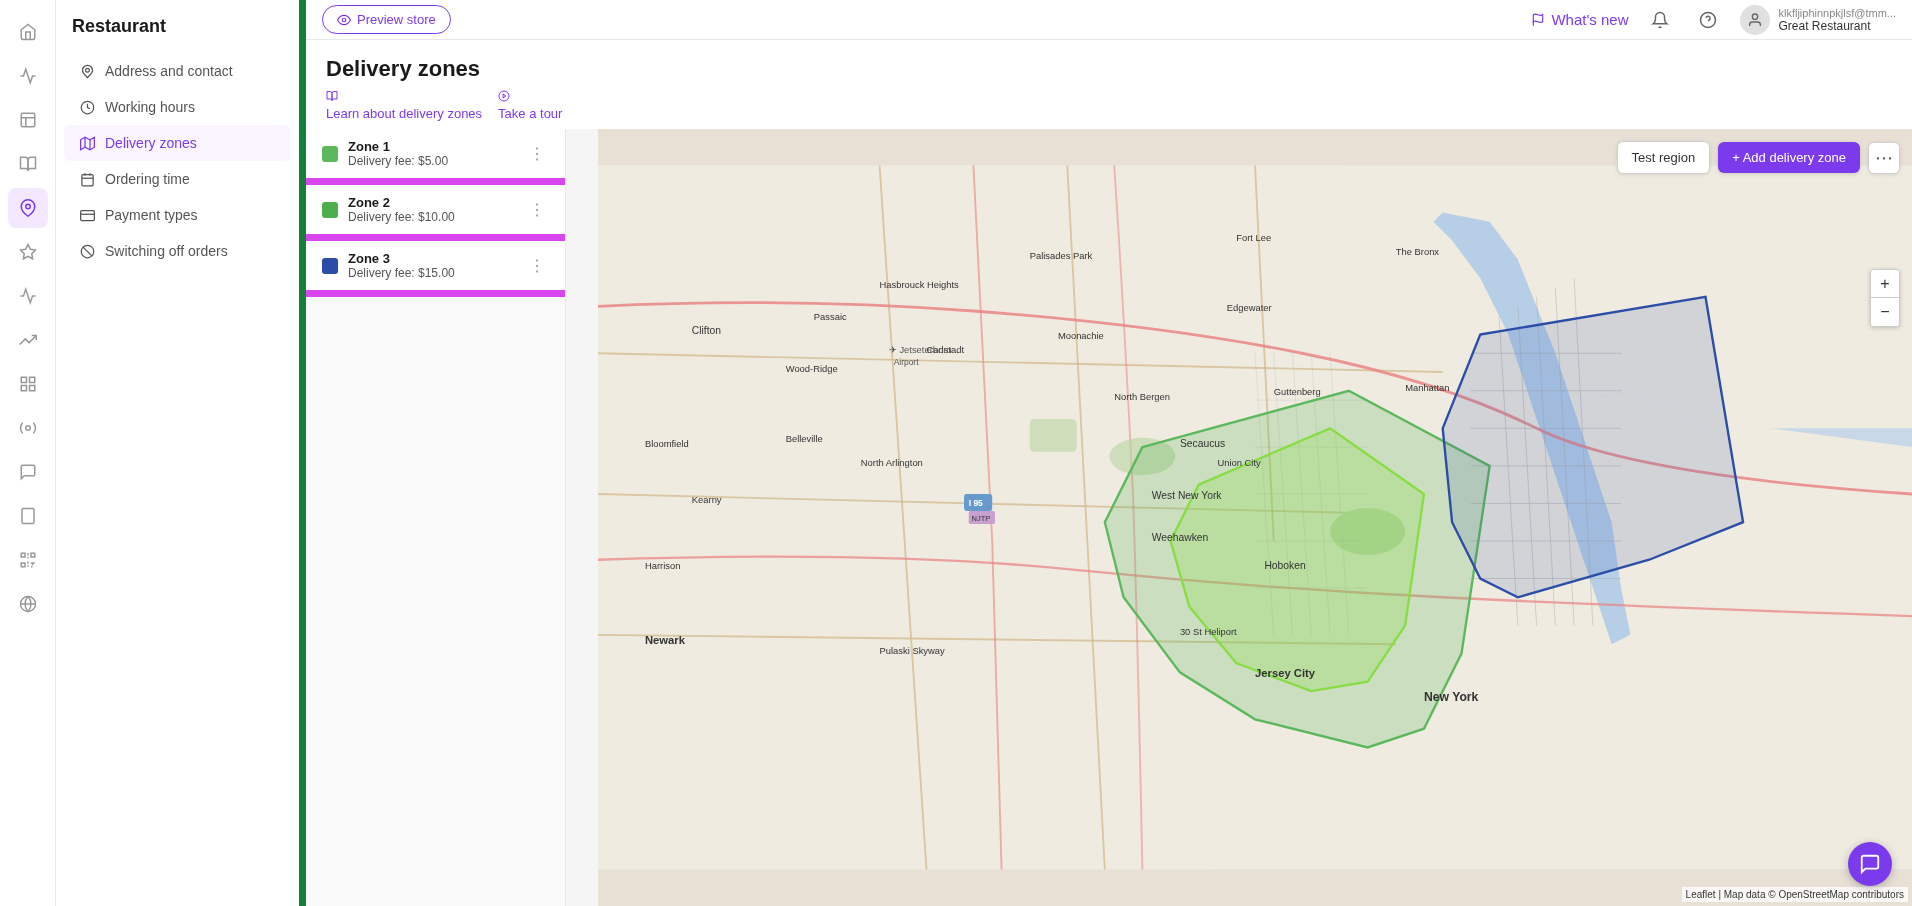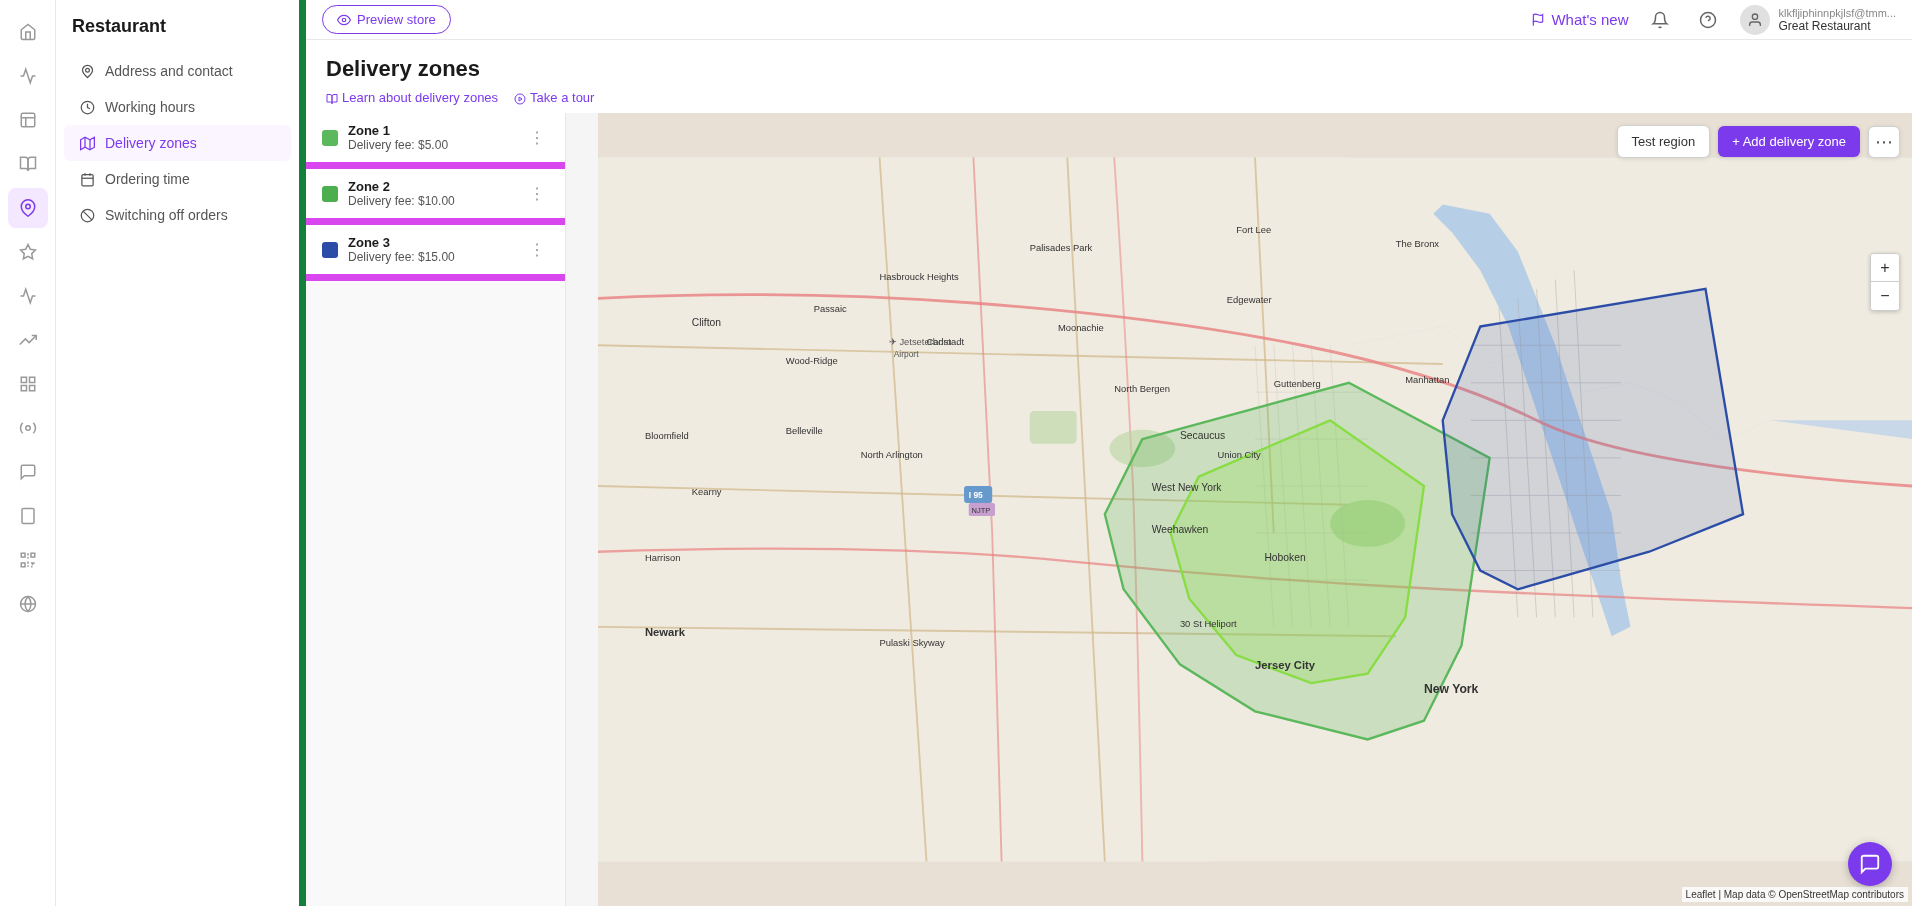--- a/index.html
+++ b/index.html
@@ -158,25 +158,26 @@
       margin-bottom: 8px;
     }
     .page-links {
       display: flex;
       align-items: center;
       gap: 16px;
       font-size: 13px;
     }
     .page-link {
       display: flex;
-      align-items: flex-end;
+      align-items: flex-start;
       gap: 4px;
       color: #7c3aed;
       cursor: pointer;
       text-decoration: none;
+      flex-direction: column;
     }
 
     
     .body-split {
       flex: 1;
       display: flex;
       overflow: hidden;
     }
 
     
@@ -452,20 +453,27 @@
     <svg width="15" height="15" viewBox="0 0 24 24" fill="none" stroke="currentColor" stroke-width="2">
         <rect x="3" y="4" width="18" height="18" rx="2" ry="2"></rect>
         <line x1="16" y1="2" x2="16" y2="6"></line>
         <line x1="8" y1="2" x2="8" y2="6"></line>
         <line x1="3" y1="10" x2="21" y2="10"></line>
       </svg>
     <span>Ordering time</span>
   </div>
 
 
+  <div class="sidebar-item">
+    <svg width="15" height="15" viewBox="0 0 24 24" fill="none" stroke="currentColor" stroke-width="2">
+        <rect x="1" y="4" width="22" height="16" rx="2" ry="2"></rect>
+        <line x1="1" y1="10" x2="23" y2="10"></line>
+      </svg>
+    <span>Payment types</span>
+  </div>
 
   <div class="sidebar-item">
     <svg width="15" height="15" viewBox="0 0 24 24" fill="none" stroke="currentColor" stroke-width="2">
         <circle cx="12" cy="12" r="10"></circle>
         <line x1="4.93" y1="4.93" x2="19.07" y2="19.07"></line>
       </svg>
     <span>Switching off orders</span>
   </div>
 </div>
 

